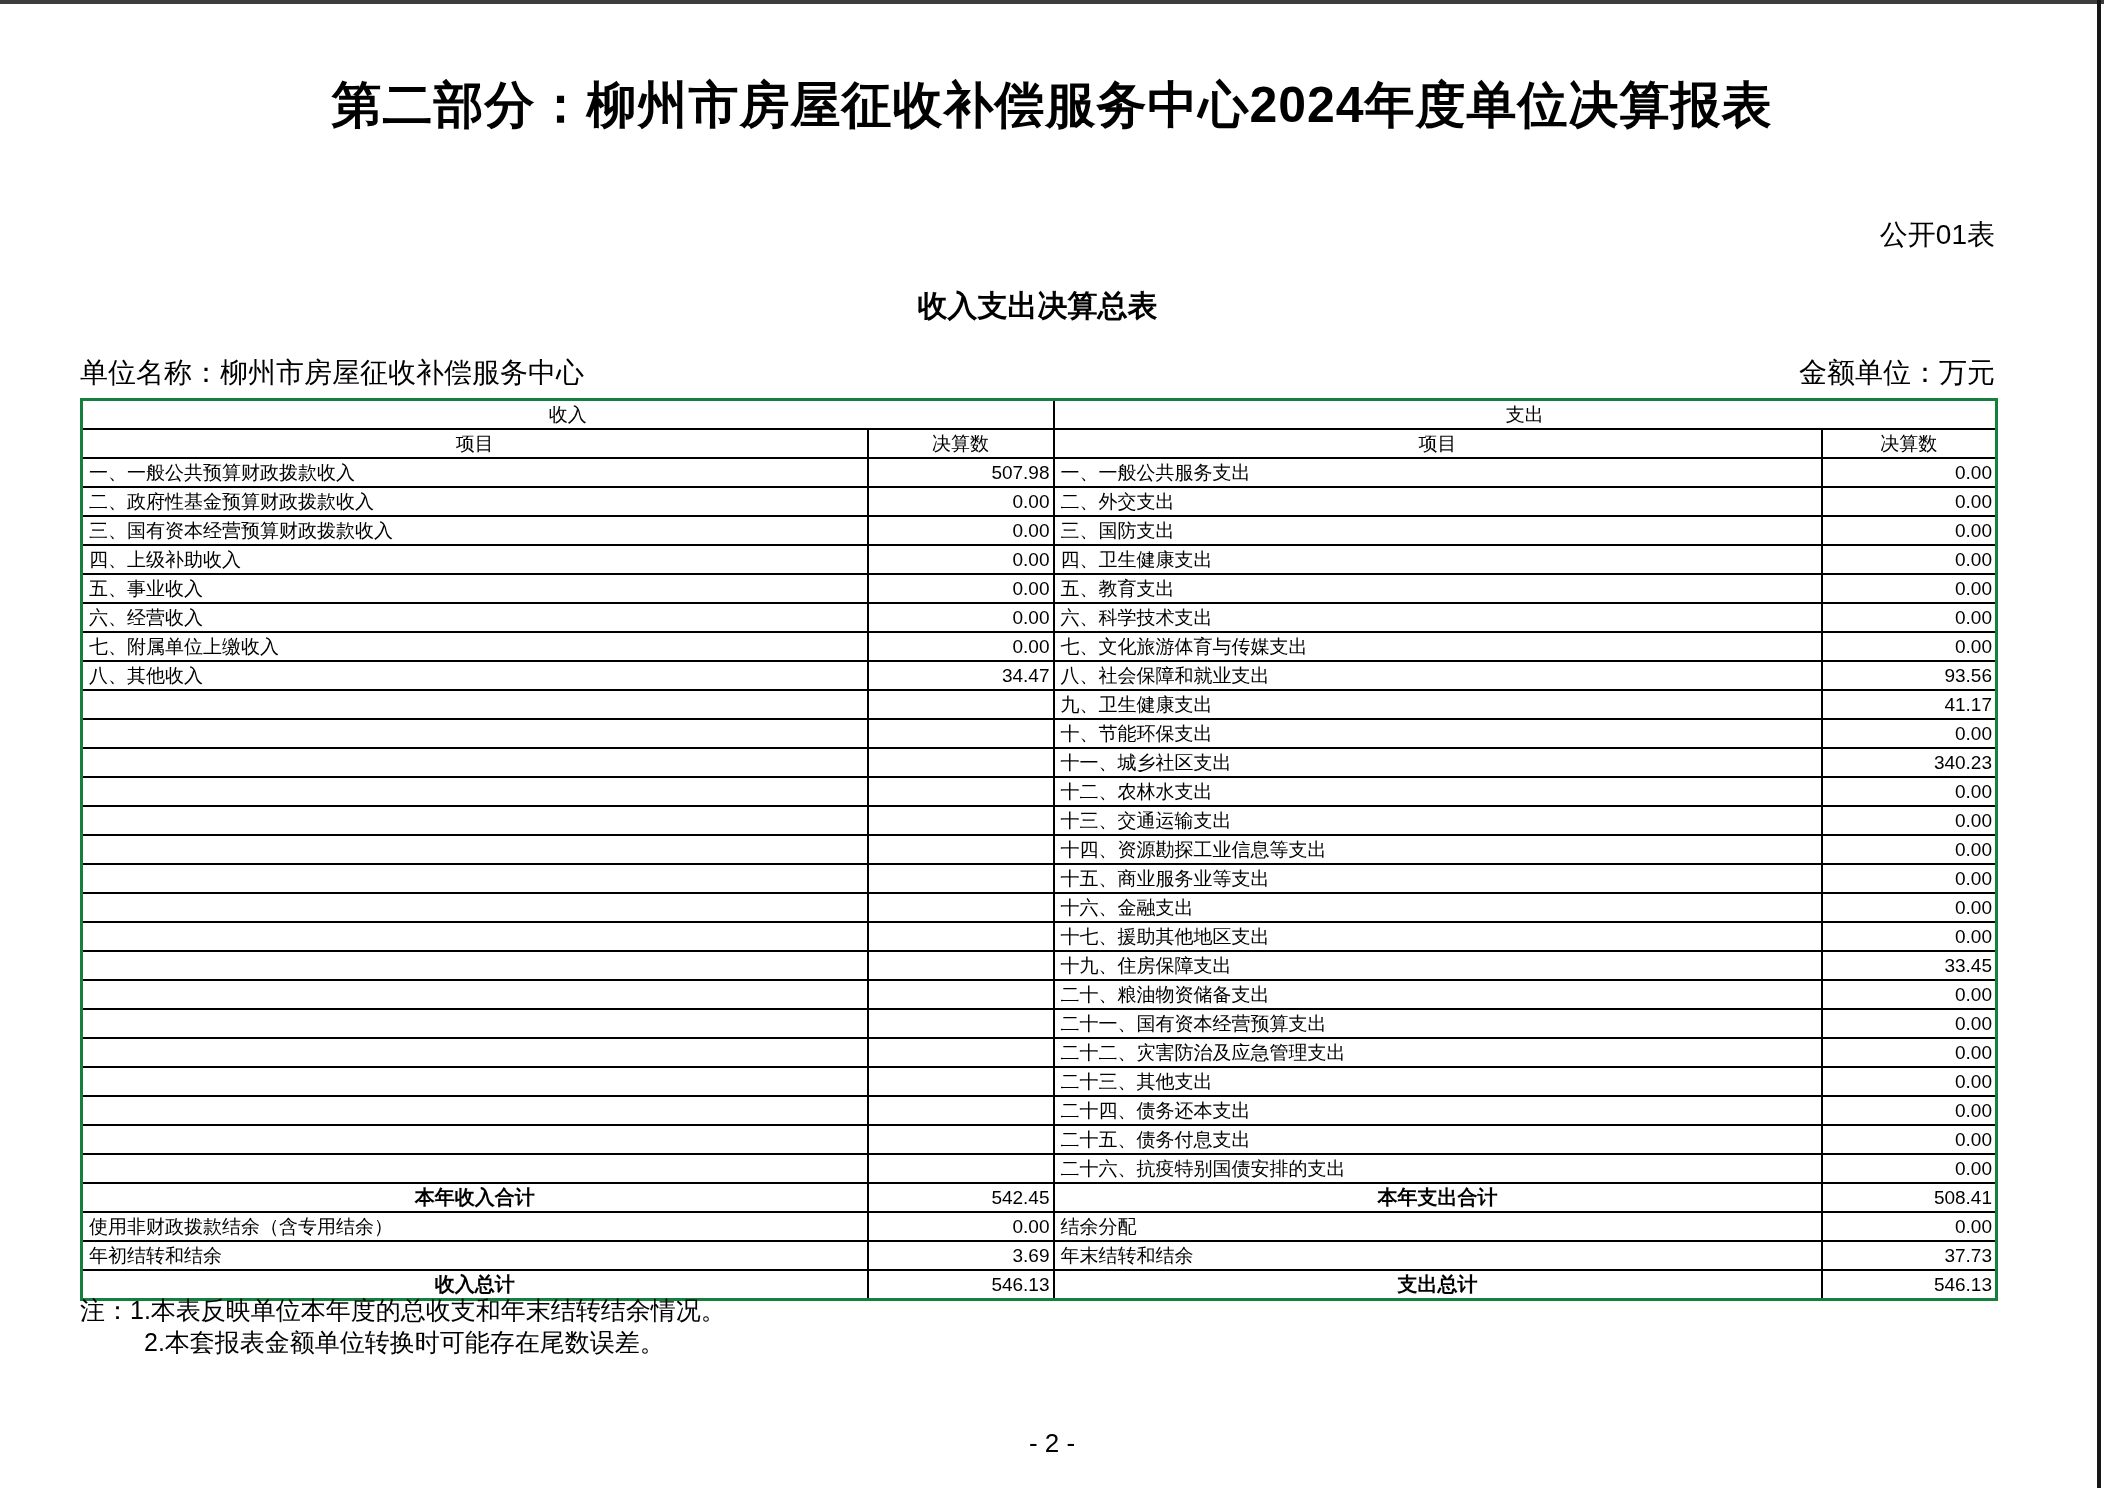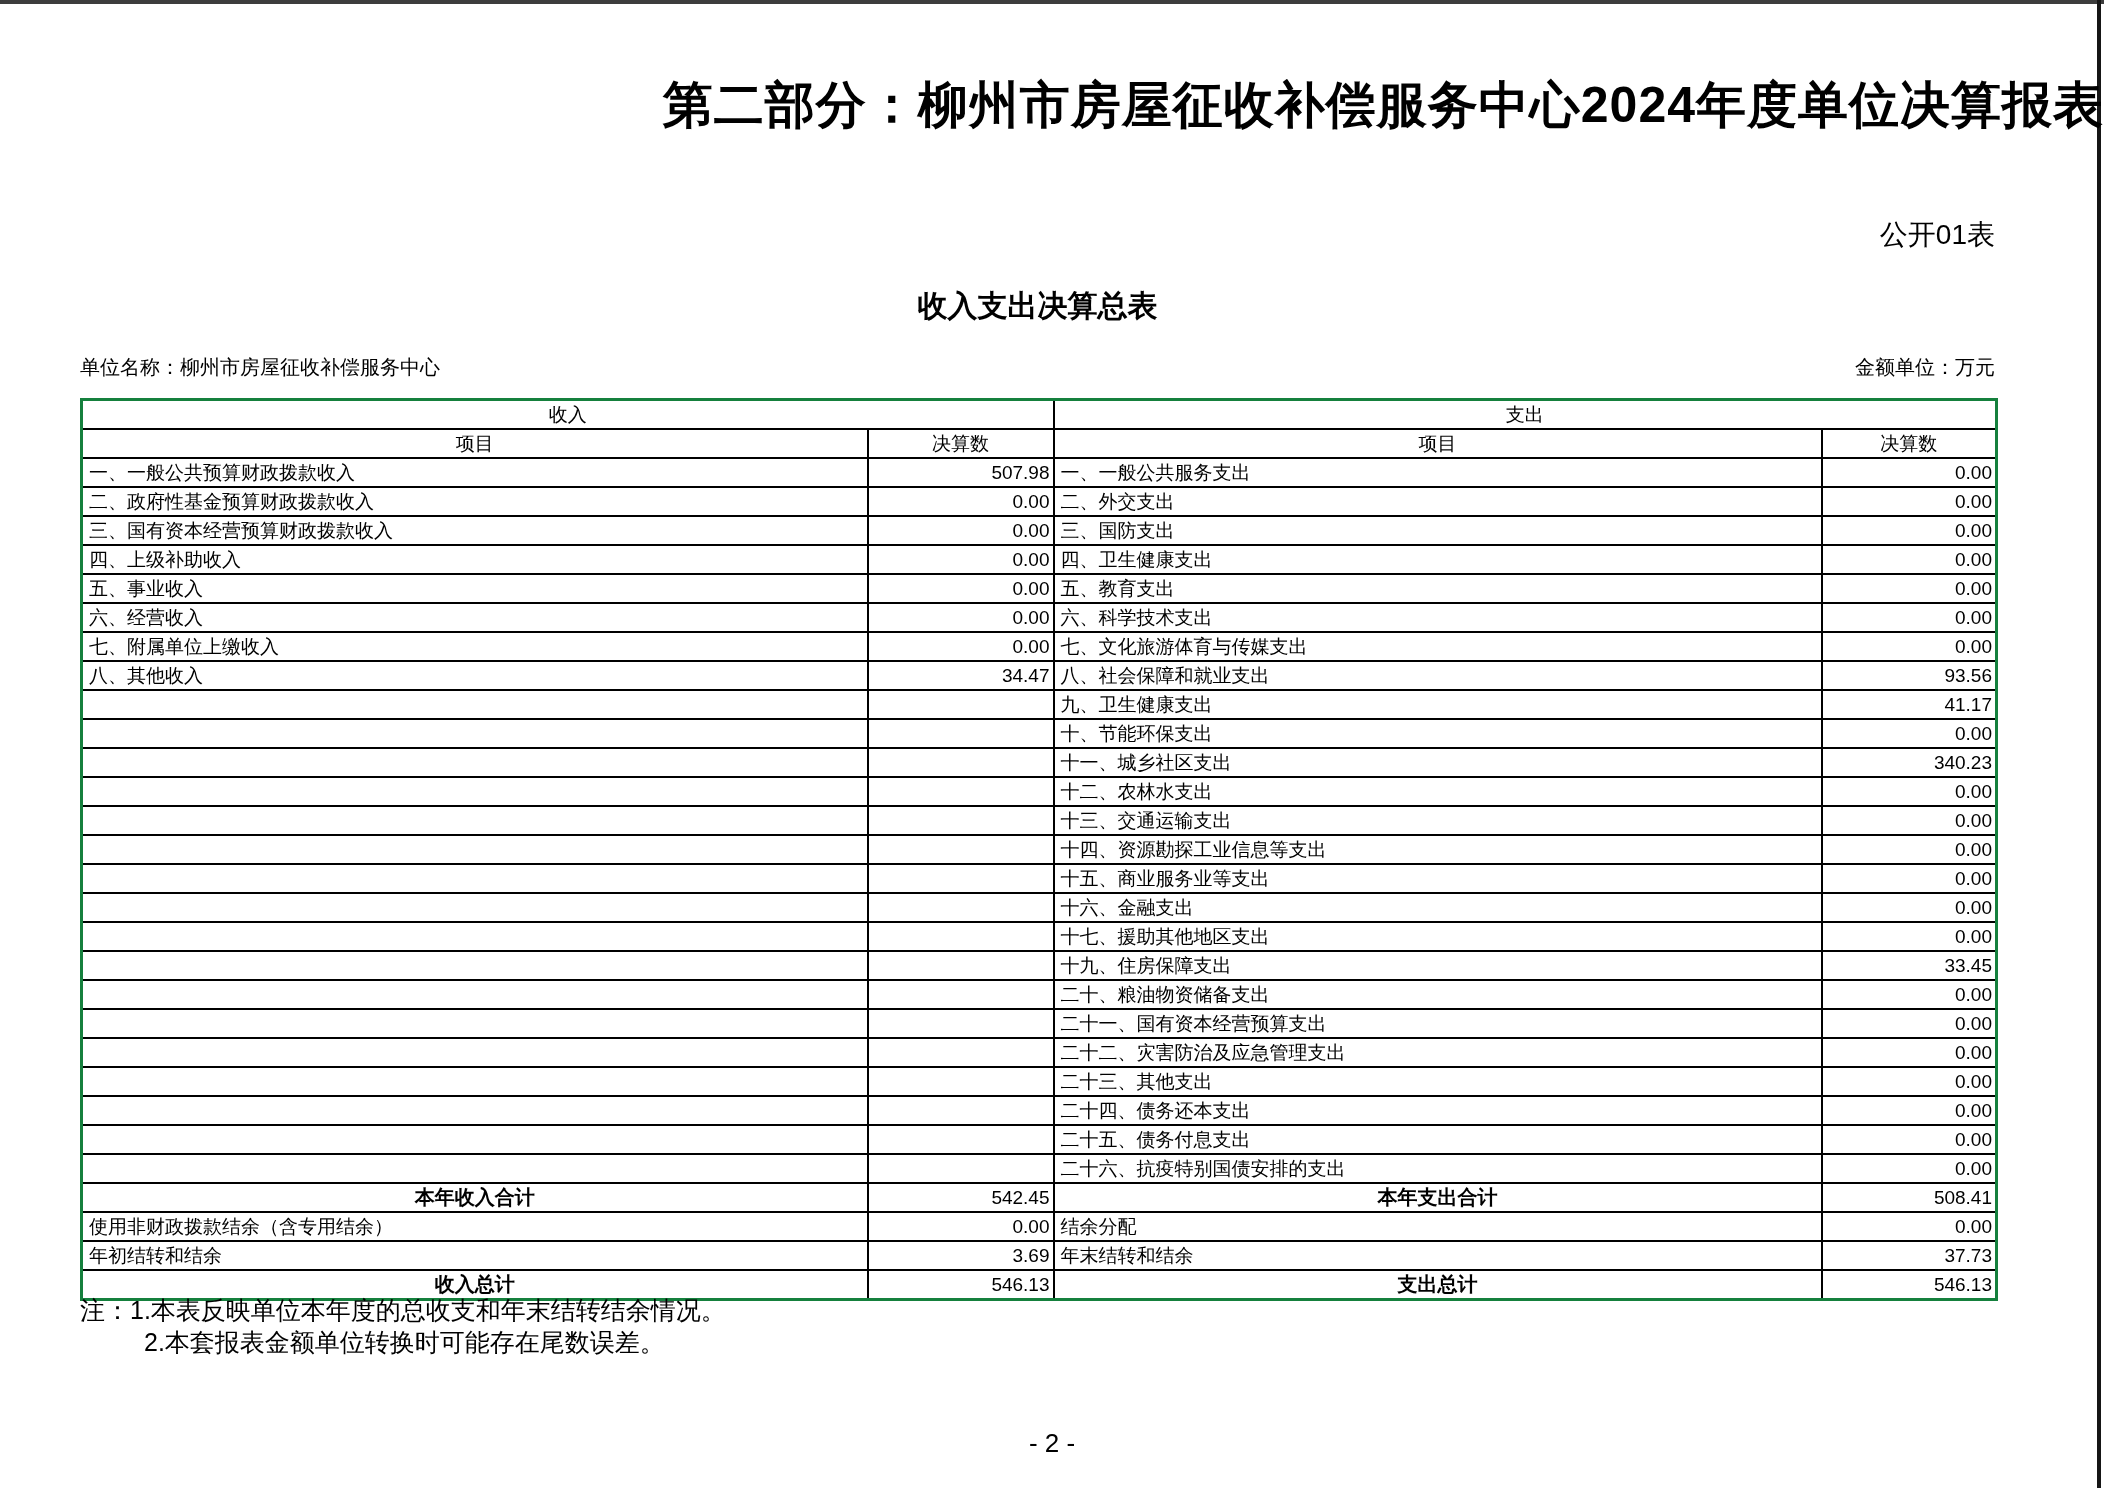--- a/index.html
+++ b/index.html
@@ -1,26 +1,26 @@
 <!DOCTYPE html>
 <html><head>
 <meta charset="utf-8">
 <style>
   html,body{margin:0;padding:0;background:#fff;}
   body{font-family:"Liberation Sans","DejaVu Sans",sans-serif;color:#000;}
   #page{position:relative;width:2104px;height:1488px;background:#ffffff;overflow:hidden;}
   .edge-top{position:absolute;left:0;top:0;width:2104px;height:4px;background:#3d3d3d;}
   .edge-right{position:absolute;left:2097px;top:0;width:4px;height:1488px;background:#161616;}
-  .doc-title{position:absolute;left:0;top:72px;width:2104px;text-align:right;
+  .doc-title{position:absolute;left:0;top:72px;width:2104px;text-align:center;
              font-size:50px;font-weight:bold;letter-spacing:1px;white-space:nowrap;}
   .form-code{position:absolute;left:80px;top:216px;width:1915px;text-align:right;font-size:28px;}
   .table-title{position:absolute;left:80px;top:286px;width:1915px;text-align:center;
                font-size:30px;font-weight:bold;}
   .unit-line{position:absolute;left:80px;top:354px;width:1915px;display:flex;
-             justify-content:space-between;font-size:20px;}
+             justify-content:space-between;font-size:28px;}
   .fin-table{position:absolute;left:80px;top:398px;width:1915px;border-collapse:collapse;
              table-layout:fixed;border:3px solid #15803d;}
   .fin-table th,.fin-table td{border:2px solid #000;height:27px;padding:0;overflow:hidden;
              white-space:nowrap;font-size:19px;font-weight:normal;vertical-align:middle;}
   .fin-table th{text-align:center;}
   td.item{text-align:left;padding-left:6px;}
   td.val{text-align:right;padding-right:3px;}
   td.total{text-align:center;font-weight:bold;font-size:20px;padding-left:0;margin-top:28px;}
   .notes{position:absolute;left:80px;top:1294px;font-size:25px;line-height:32px;}
   .notes .n2{margin-left:64px;}

